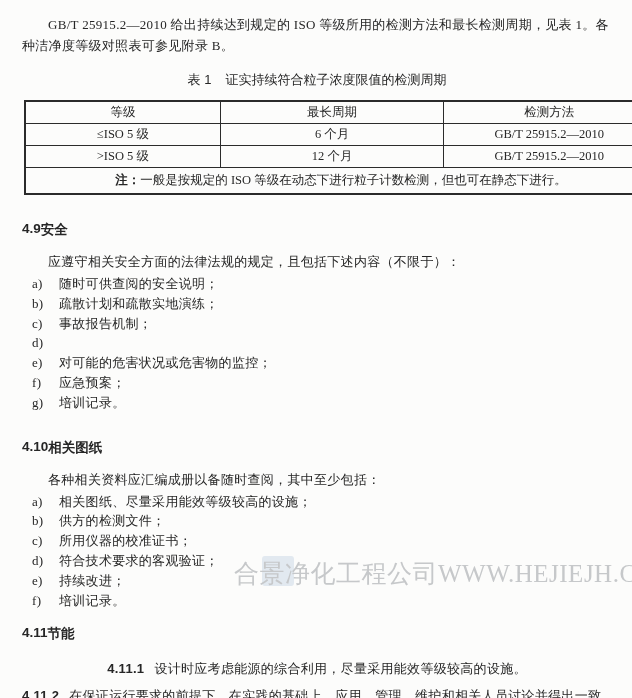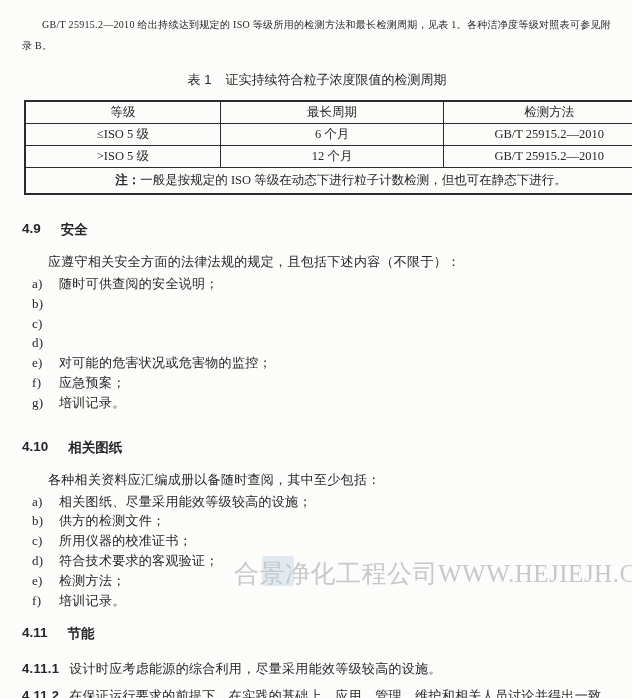--- a/index.html
+++ b/index.html
@@ -12,21 +12,21 @@
   .page{
     position:relative;
     width:632px;height:698px;
     background:#fcfcfb;
     overflow:hidden;
     box-sizing:border-box;
     padding:14px 20px 0 22px;
   }
   .intro-para{
     margin:0;
-    font-size:10px;
+    font-size:13px;
     line-height:21px;
     text-indent:2em;
     letter-spacing:0.3px;
   }
   .table-title{
     margin-top:15px;
     text-align:center;
     font-family:"Liberation Sans","DejaVu Sans",sans-serif;
     font-weight:normal;
     font-size:13px;
@@ -62,21 +62,21 @@
   .note-label{
     font-family:"Liberation Sans","DejaVu Sans",sans-serif;
     font-weight:bold;
   }
   .sec-head{
     margin:26px 0 0 0;
     font-family:"Liberation Sans","DejaVu Sans",sans-serif;
     font-weight:bold;
     font-size:13.5px;
     display:flex;
-    gap:20px;
+    gap:0;
   }
   .sec-intro{
     margin:13px 0 2px 0;
     font-size:13px;
     line-height:20px;
     text-indent:2em;
     letter-spacing:0.3px;
   }
   ul.itemlist{
     list-style:none;
@@ -99,21 +99,21 @@
     font-size:13px;
     line-height:21px;
     letter-spacing:0.3px;
   }
   .clause .clause-num{
     font-family:"Liberation Sans","DejaVu Sans",sans-serif;
     font-weight:bold;
     margin-right:10px;
   }
   .sec-head-energy{margin-top:15px;text-align:center;}
-  .clause-first{margin-top:15px;}
+  .clause-first{margin-top:15px;text-align:center;}
   .watermark{
     position:absolute;
     left:234px;
     top:557px;
     font-size:25px;
     color:#c6c8ca;
     letter-spacing:0.5px;
     white-space:nowrap;
     font-family:"Liberation Serif","DejaVu Serif",serif;
     z-index:3;
@@ -173,23 +173,25 @@
     <span>安全</span>
   </div>
   <p class="sec-intro">应遵守相关安全方面的法律法规的规定，且包括下述内容（不限于）：</p>
   <ul class="itemlist">
     <li>
         <span class="item-label">a)</span>
         <span>随时可供查阅的安全说明；</span>
       </li>
     <li>
         <span class="item-label">b)</span>
+        <span>疏散计划和疏散实地演练；</span>
       </li>
     <li>
         <span class="item-label">c)</span>
+        <span>事故报告机制；</span>
       </li>
     <li>
         <span class="item-label">d)</span>
       </li>
     <li>
         <span class="item-label">e)</span>
         <span>对可能的危害状况或危害物的监控；</span>
       </li>
     <li>
         <span class="item-label">f)</span>
@@ -218,21 +220,21 @@
     <li>
         <span class="item-label">c)</span>
         <span>所用仪器的校准证书；</span>
       </li>
     <li>
         <span class="item-label">d)</span>
         <span>符合技术要求的客观验证；</span>
       </li>
     <li>
         <span class="item-label">e)</span>
-        <span>检测方法；</span>
+        <span>持续改进；</span>
       </li>
     <li>
         <span class="item-label">f)</span>
         <span>培训记录。</span>
       </li>
   </ul>
 
   <div class="sec-head sec-head-energy">
     <span>4.11</span>
     <span>节能</span>

